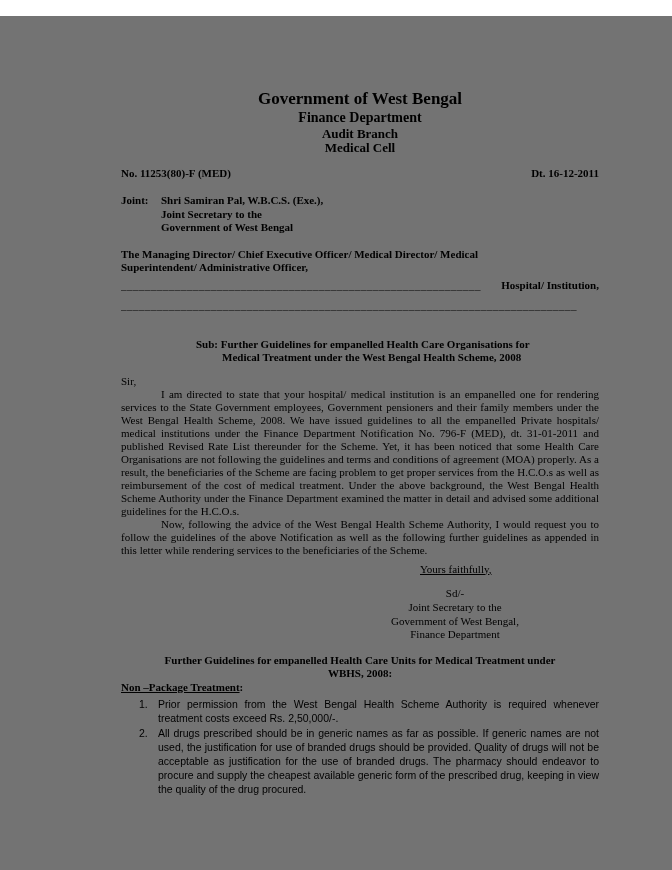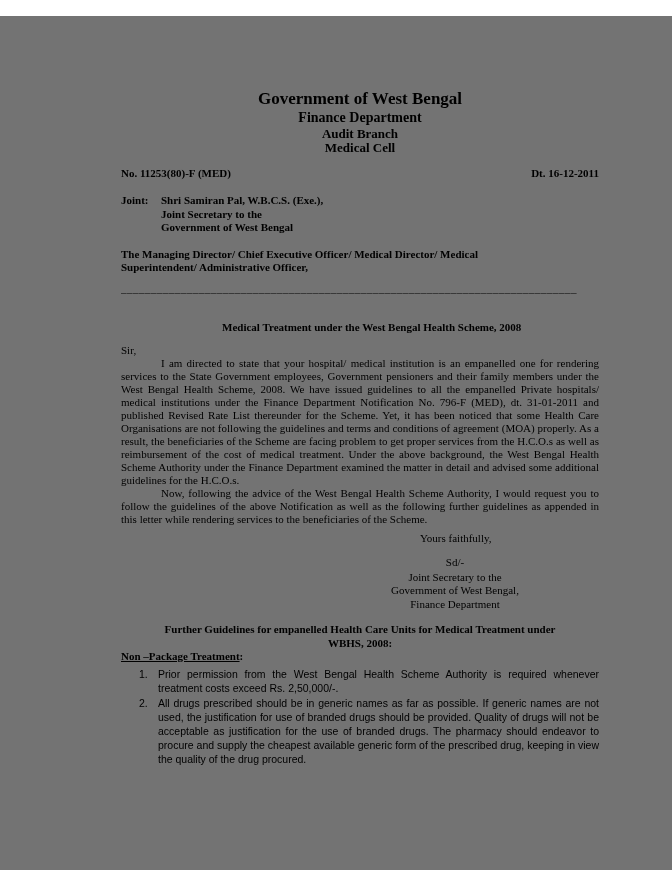--- a/index.html
+++ b/index.html
@@ -52,21 +52,21 @@
 
   .salutation { margin-top: 10px; }
 
   p.body-para {
     margin: 0;
     text-align: justify;
     text-indent: 40px;
     line-height: 13px;
   }
 
-  .valediction { margin-top: 6px; margin-left: 299px; }
+  .valediction { margin-top: 6px; margin-left: 299px; text-decoration: underline; }
 
   .sig-block {
     margin-top: 11px;
     width: 220px;
     margin-left: 224px;
     text-align: center;
     line-height: 13.5px;
   }
   .sig-block .sd { margin-bottom: 1px; font-family: Liberation Serif, serif; }
 
@@ -102,27 +102,32 @@
       <div>Shri Samiran Pal, W.B.C.S. (Exe.),</div>
       <div>Joint Secretary to the</div>
       <div>Government of West Bengal</div>
     </div>
   </div>
 
   <div class="addr-row to-block">
     <div class="addr-content">
       <div>The Managing Director/ Chief Executive Officer/ Medical Director/ Medical</div>
       <div>Superintendent/ Administrative Officer,</div>
+      <div class="blank-row">
+        <span class="fill-blank">____________________________________________________________</span>
+        <span class="suffix"> Hospital/ Institution,</span>
+      </div>
       <div class="blank-row full">
         <span class="fill-blank">____________________________________________________________________________</span>
       </div>
     </div>
   </div>
 
   <div class="subject">
+    <div>Sub: Further Guidelines for empanelled Health Care Organisations for</div>
     <div class="subj-l2">Medical Treatment under the West Bengal Health Scheme, 2008</div>
   </div>
 
   <div class="salutation">Sir,</div>
 
   <p class="body-para">I am directed to state that your hospital/ medical institution is an empanelled one for rendering services to the State Government employees, Government pensioners and their family members under the West Bengal Health Scheme, 2008. We have issued guidelines to all the empanelled Private hospitals/ medical institutions under the Finance Department Notification No. 796-F (MED), dt. 31-01-2011 and published Revised Rate List thereunder for the Scheme. Yet, it has been noticed that some Health Care Organisations are not following the guidelines and terms and conditions of agreement (MOA) properly. As a result, the beneficiaries of the Scheme are facing problem to get proper services from the H.C.O.s as well as reimbursement of the cost of medical treatment. Under the above background, the West Bengal Health Scheme Authority under the Finance Department examined the matter in detail and advised some additional guidelines for the H.C.O.s.</p>
   <p class="body-para">Now, following the advice of the West Bengal Health Scheme Authority, I would request you to follow the guidelines of the above Notification as well as the following further guidelines as appended in this letter while rendering services to the beneficiaries of the Scheme.</p>
 
   <div class="valediction">Yours faithfully,</div>
 

